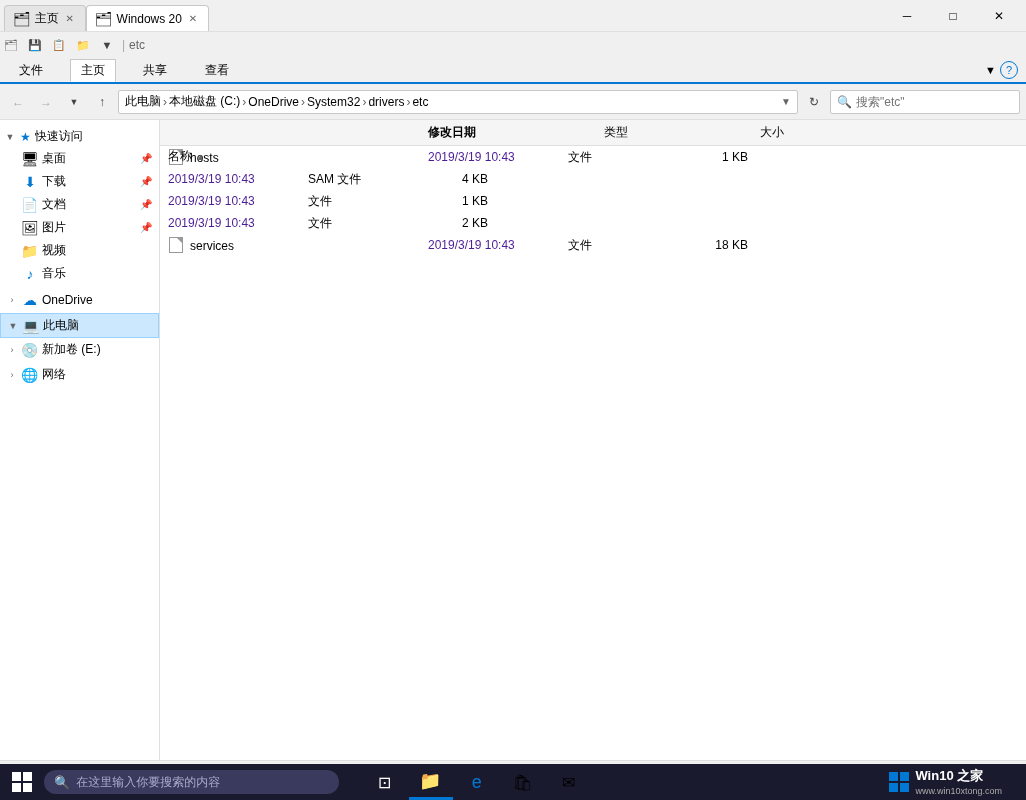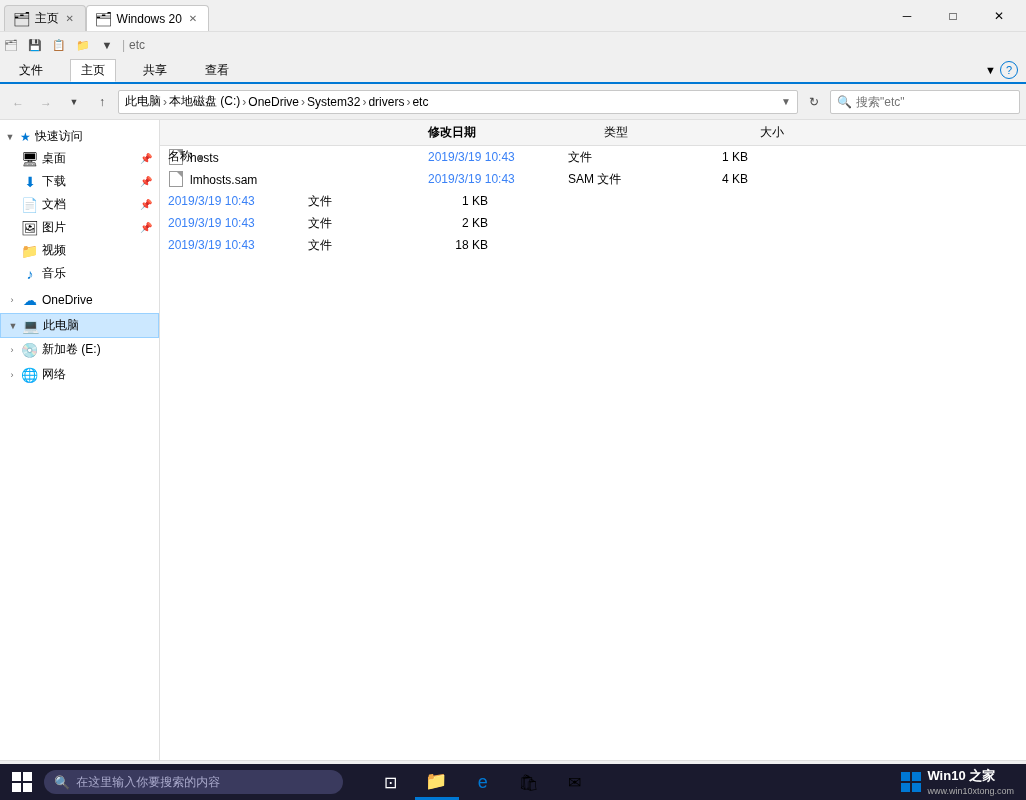--- a/index.html
+++ b/index.html
@@ -269,21 +269,21 @@
       display: flex; align-items: center; justify-content: center;
     }
     .file-doc-icon::before {
       content: '';
       position: absolute;
       top: 0; right: 0;
       width: 5px; height: 5px;
       background: #999;
       clip-path: polygon(0 0, 100% 100%, 100% 0);
     }
-    .file-cell-date { width: 140px; font-size: 12px; color: #3b82f6; }
+    .file-cell-date { width: 140px; font-size: 12px; color: #4c1d95; }
     .file-cell-type { width: 100px; font-size: 12px; color: #000; }
     .file-cell-size { width: 80px; font-size: 12px; color: #000; text-align: right; }
 
     
     .status-bar {
       height: 30px;
       background: #f0f0f0;
       border-top: 1px solid #dfdfdf;
       display: flex;
       align-items: center;
@@ -337,21 +337,21 @@
     .taskbar-icon {
       width: 44px; height: 36px;
       display: flex; align-items: center; justify-content: center;
       cursor: pointer;
       position: relative;
     }
     .taskbar-brand {
       display: flex;
       align-items: center;
       gap: 6px;
-      padding-right: 12px;
+      padding-right: 24px;
     }
 
     
     .win-logo {
       width: 20px; height: 20px;
       display: grid;
       grid-template-columns: 1fr 1fr;
       gap: 2px;
     }
     .win-logo div {
@@ -549,44 +549,44 @@
           <div class="file-doc-icon"></div>
         </span>
         <span>hosts</span>
       </div>
       <div class="file-cell-date">2019/3/19 10:43</div>
       <div class="file-cell-type">文件</div>
       <div class="file-cell-size">1 KB</div>
     </div>
 
     <div class="file-row">
+      <div class="file-cell-date">2019/3/19 10:43</div>
+      <div class="file-cell-type">SAM 文件</div>
+      <div class="file-cell-size">4 KB</div>
+    </div>
+
+    <div class="file-row">
+      <div class="file-cell-date">2019/3/19 10:43</div>
+      <div class="file-cell-type">文件</div>
+      <div class="file-cell-size">1 KB</div>
+    </div>
+
+    <div class="file-row">
+      <div class="file-cell-date">2019/3/19 10:43</div>
+      <div class="file-cell-type">文件</div>
+      <div class="file-cell-size">2 KB</div>
+    </div>
+
+    <div class="file-row">
       <div class="file-cell-name">
         <span class="file-icon">
           <div class="file-doc-icon"></div>
         </span>
-        <span>lmhosts.sam</span>
-      </div>
-      <div class="file-cell-date">2019/3/19 10:43</div>
-      <div class="file-cell-type">SAM 文件</div>
-      <div class="file-cell-size">4 KB</div>
-    </div>
-
-    <div class="file-row">
-      <div class="file-cell-date">2019/3/19 10:43</div>
-      <div class="file-cell-type">文件</div>
-      <div class="file-cell-size">1 KB</div>
-    </div>
-
-    <div class="file-row">
-      <div class="file-cell-date">2019/3/19 10:43</div>
-      <div class="file-cell-type">文件</div>
-      <div class="file-cell-size">2 KB</div>
-    </div>
-
-    <div class="file-row">
+        <span>services</span>
+      </div>
       <div class="file-cell-date">2019/3/19 10:43</div>
       <div class="file-cell-type">文件</div>
       <div class="file-cell-size">18 KB</div>
     </div>
   </div>
 </div>
 
 <div class="status-bar">
   <span>5 个项目</span>
   <div style="display:flex; gap:4px; align-items:center;">

